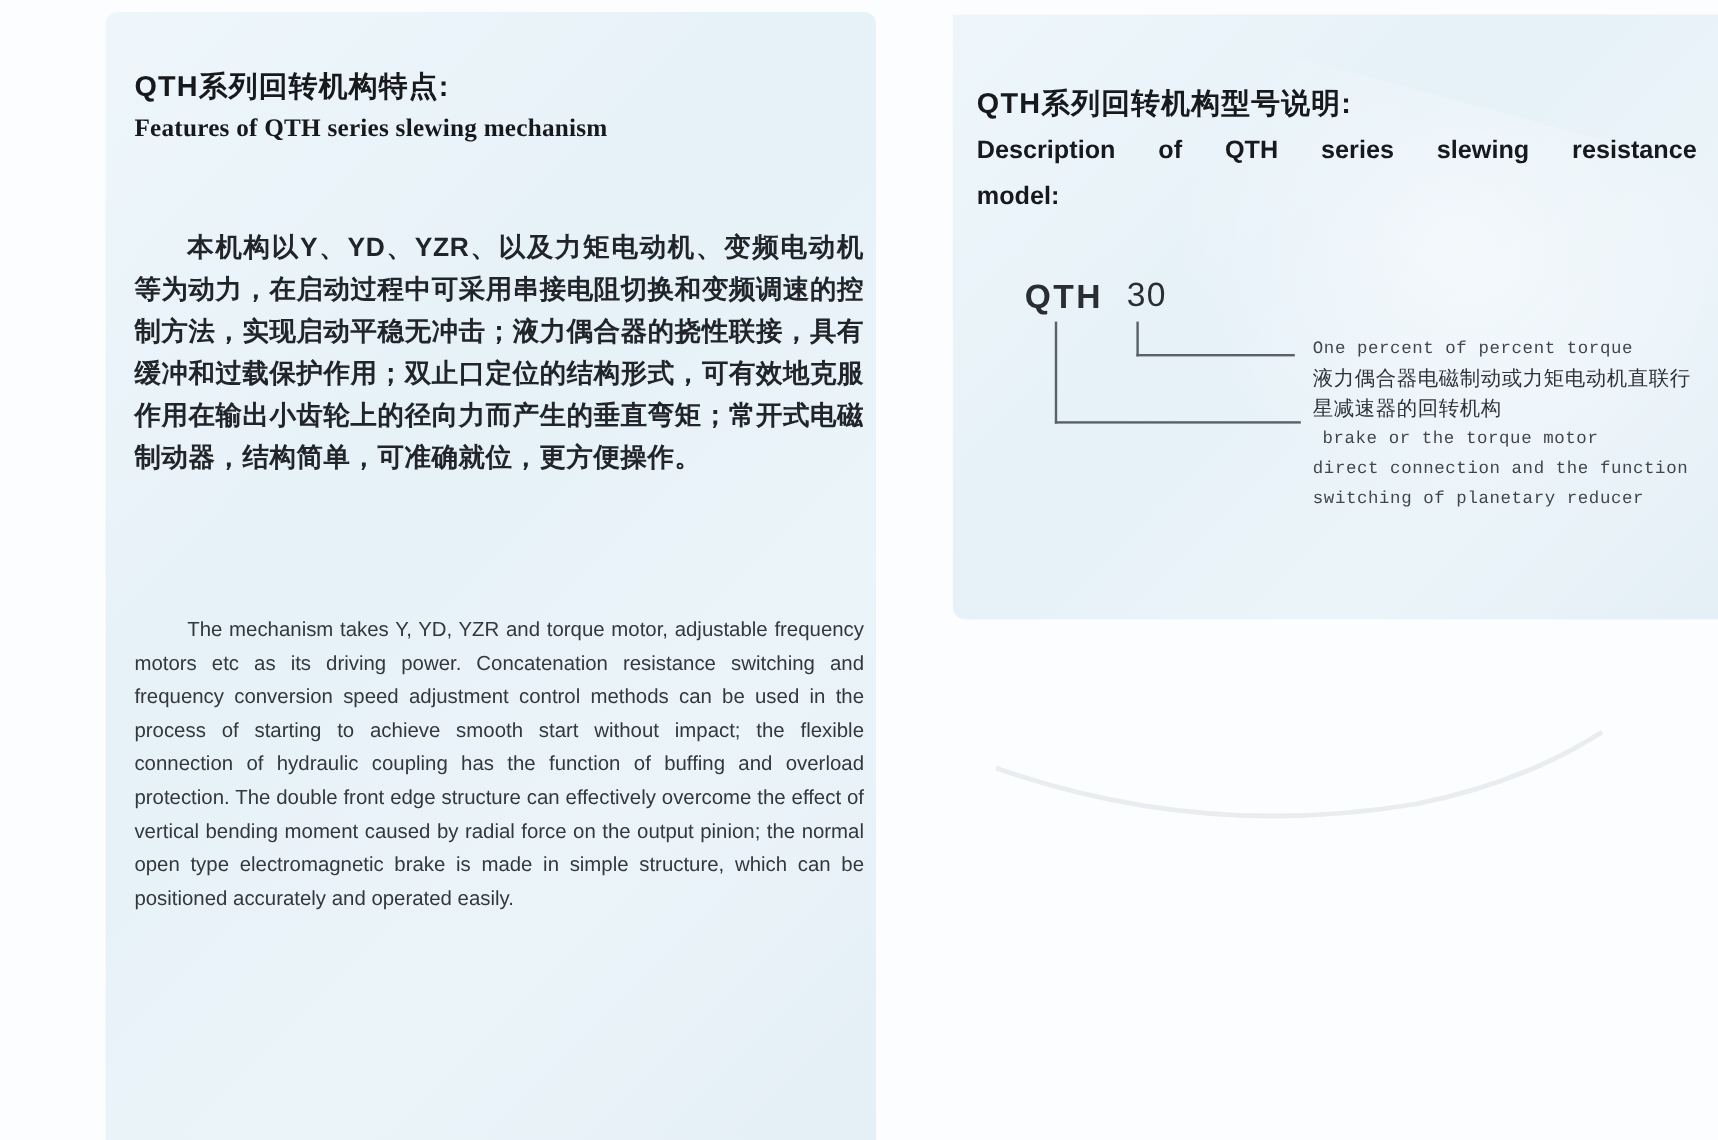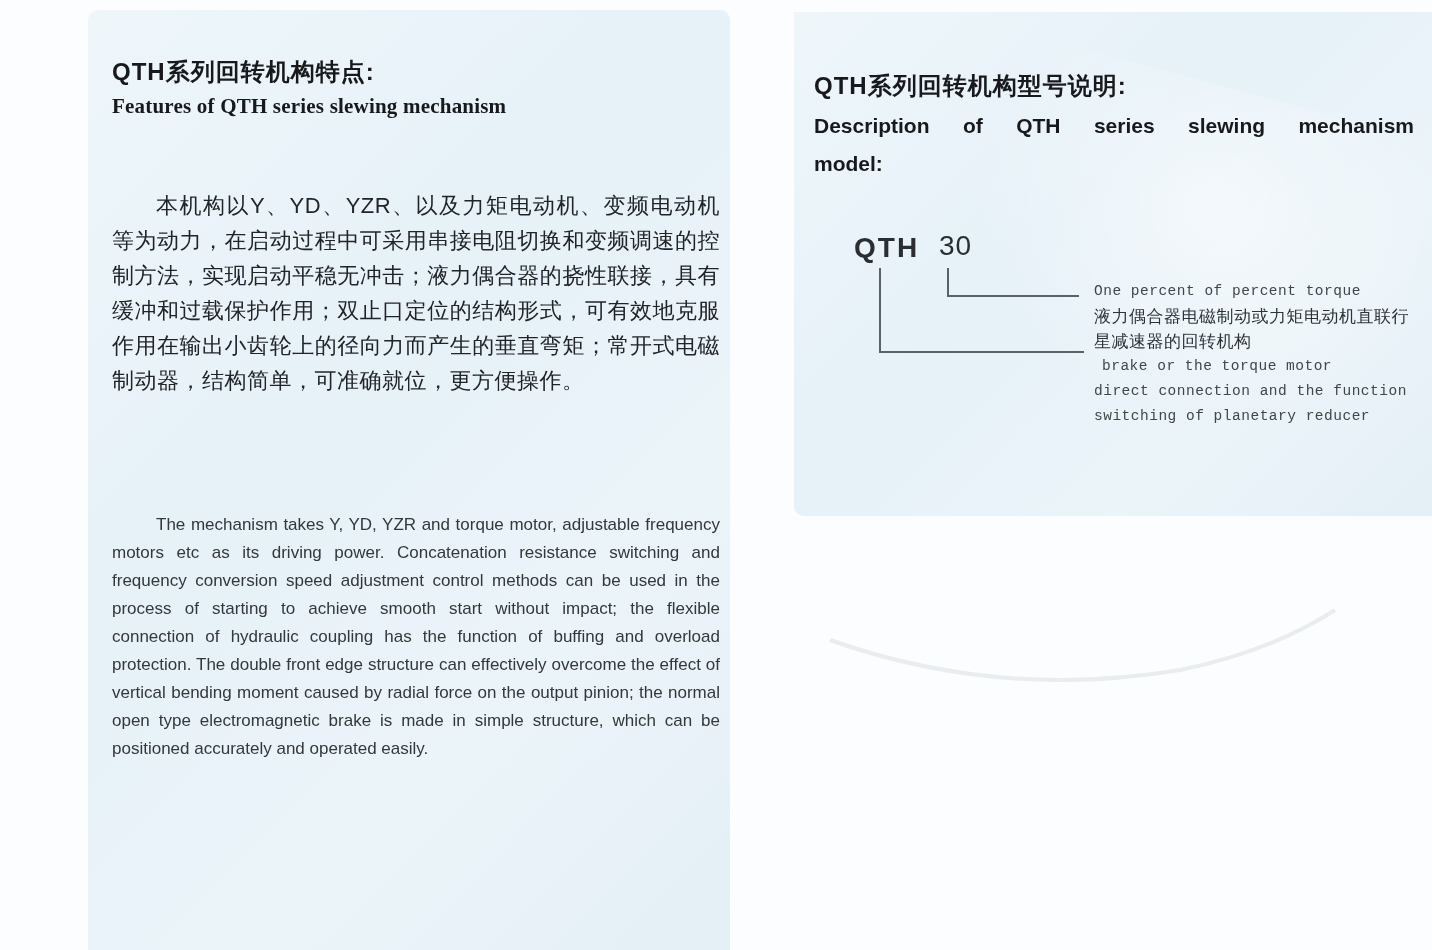--- a/index.html
+++ b/index.html
@@ -54,21 +54,21 @@
   .lp-heading-en {
     position: absolute; left: 24px; top: 84px;
     font-size: 21px; font-weight: bold; letter-spacing: 0.2px;
     color: #17191c;
     font-family: Liberation Serif, serif;
   }
   .lp-para-cn {
     position: absolute; left: 24px; top: 156px; width: 608px;
     font-size: 22px; line-height: 35px;
     text-align: justify; text-indent: 2em;
-    color: #212529; letter-spacing: 0.5px;
+    color: #212529; letter-spacing: 0.5px; font-weight: bold;
   }
   .lp-para-en {
     position: absolute; left: 24px; top: 484px; width: 608px;
     font-size: 17px; line-height: 28px;
     text-align: justify; text-indent: 44px;
     color: #33383d;
   }
 
   
   .rp-heading-cn {
@@ -127,21 +127,21 @@
     <div class="lp-heading-cn">QTH系列回转机构特点:</div>
     <div class="lp-heading-en">Features of QTH series slewing mechanism</div>
     <p class="lp-para-cn">本机构以Y、YD、YZR、以及力矩电动机、变频电动机等为动力，在启动过程中可采用串接电阻切换和变频调速的控制方法，实现启动平稳无冲击；液力偶合器的挠性联接，具有缓冲和过载保护作用；双止口定位的结构形式，可有效地克服作用在输出小齿轮上的径向力而产生的垂直弯矩；常开式电磁制动器，结构简单，可准确就位，更方便操作。</p>
     <p class="lp-para-en">The mechanism takes Y, YD, YZR and torque motor, adjustable frequency motors etc as its driving power. Concatenation resistance switching and frequency conversion speed adjustment control methods can be used in the process of starting to achieve smooth start without impact; the flexible connection of hydraulic coupling has the function of buffing and overload protection. The double front edge structure can effectively overcome the effect of vertical bending moment caused by radial force on the output pinion; the normal open type electromagnetic brake is made in simple structure, which can be positioned accurately and operated easily.</p>
   </div>
 
   <div class="panel panel-right">
     <div class="watermark wm-2" style="left:90px; top:60px;"></div>
 
     <div class="rp-heading-cn">QTH系列回转机构型号说明:</div>
-    <div class="rp-heading-en-1">Description of QTH series slewing mechanism</div>
+    <div class="rp-heading-en-1">Description of QTH series slewing resistance</div>
     <div class="rp-heading-en-2">model:</div>
 
     <div class="rp-model-prefix">QTH</div>
     <div class="rp-model-number">30</div>
 
     <div class="bracket bracket-qth"></div>
     <div class="bracket bracket-30"></div>
 
     <div class="rp-annotation">
       <div class="anno-line anno-en">One percent of percent torque</div>

